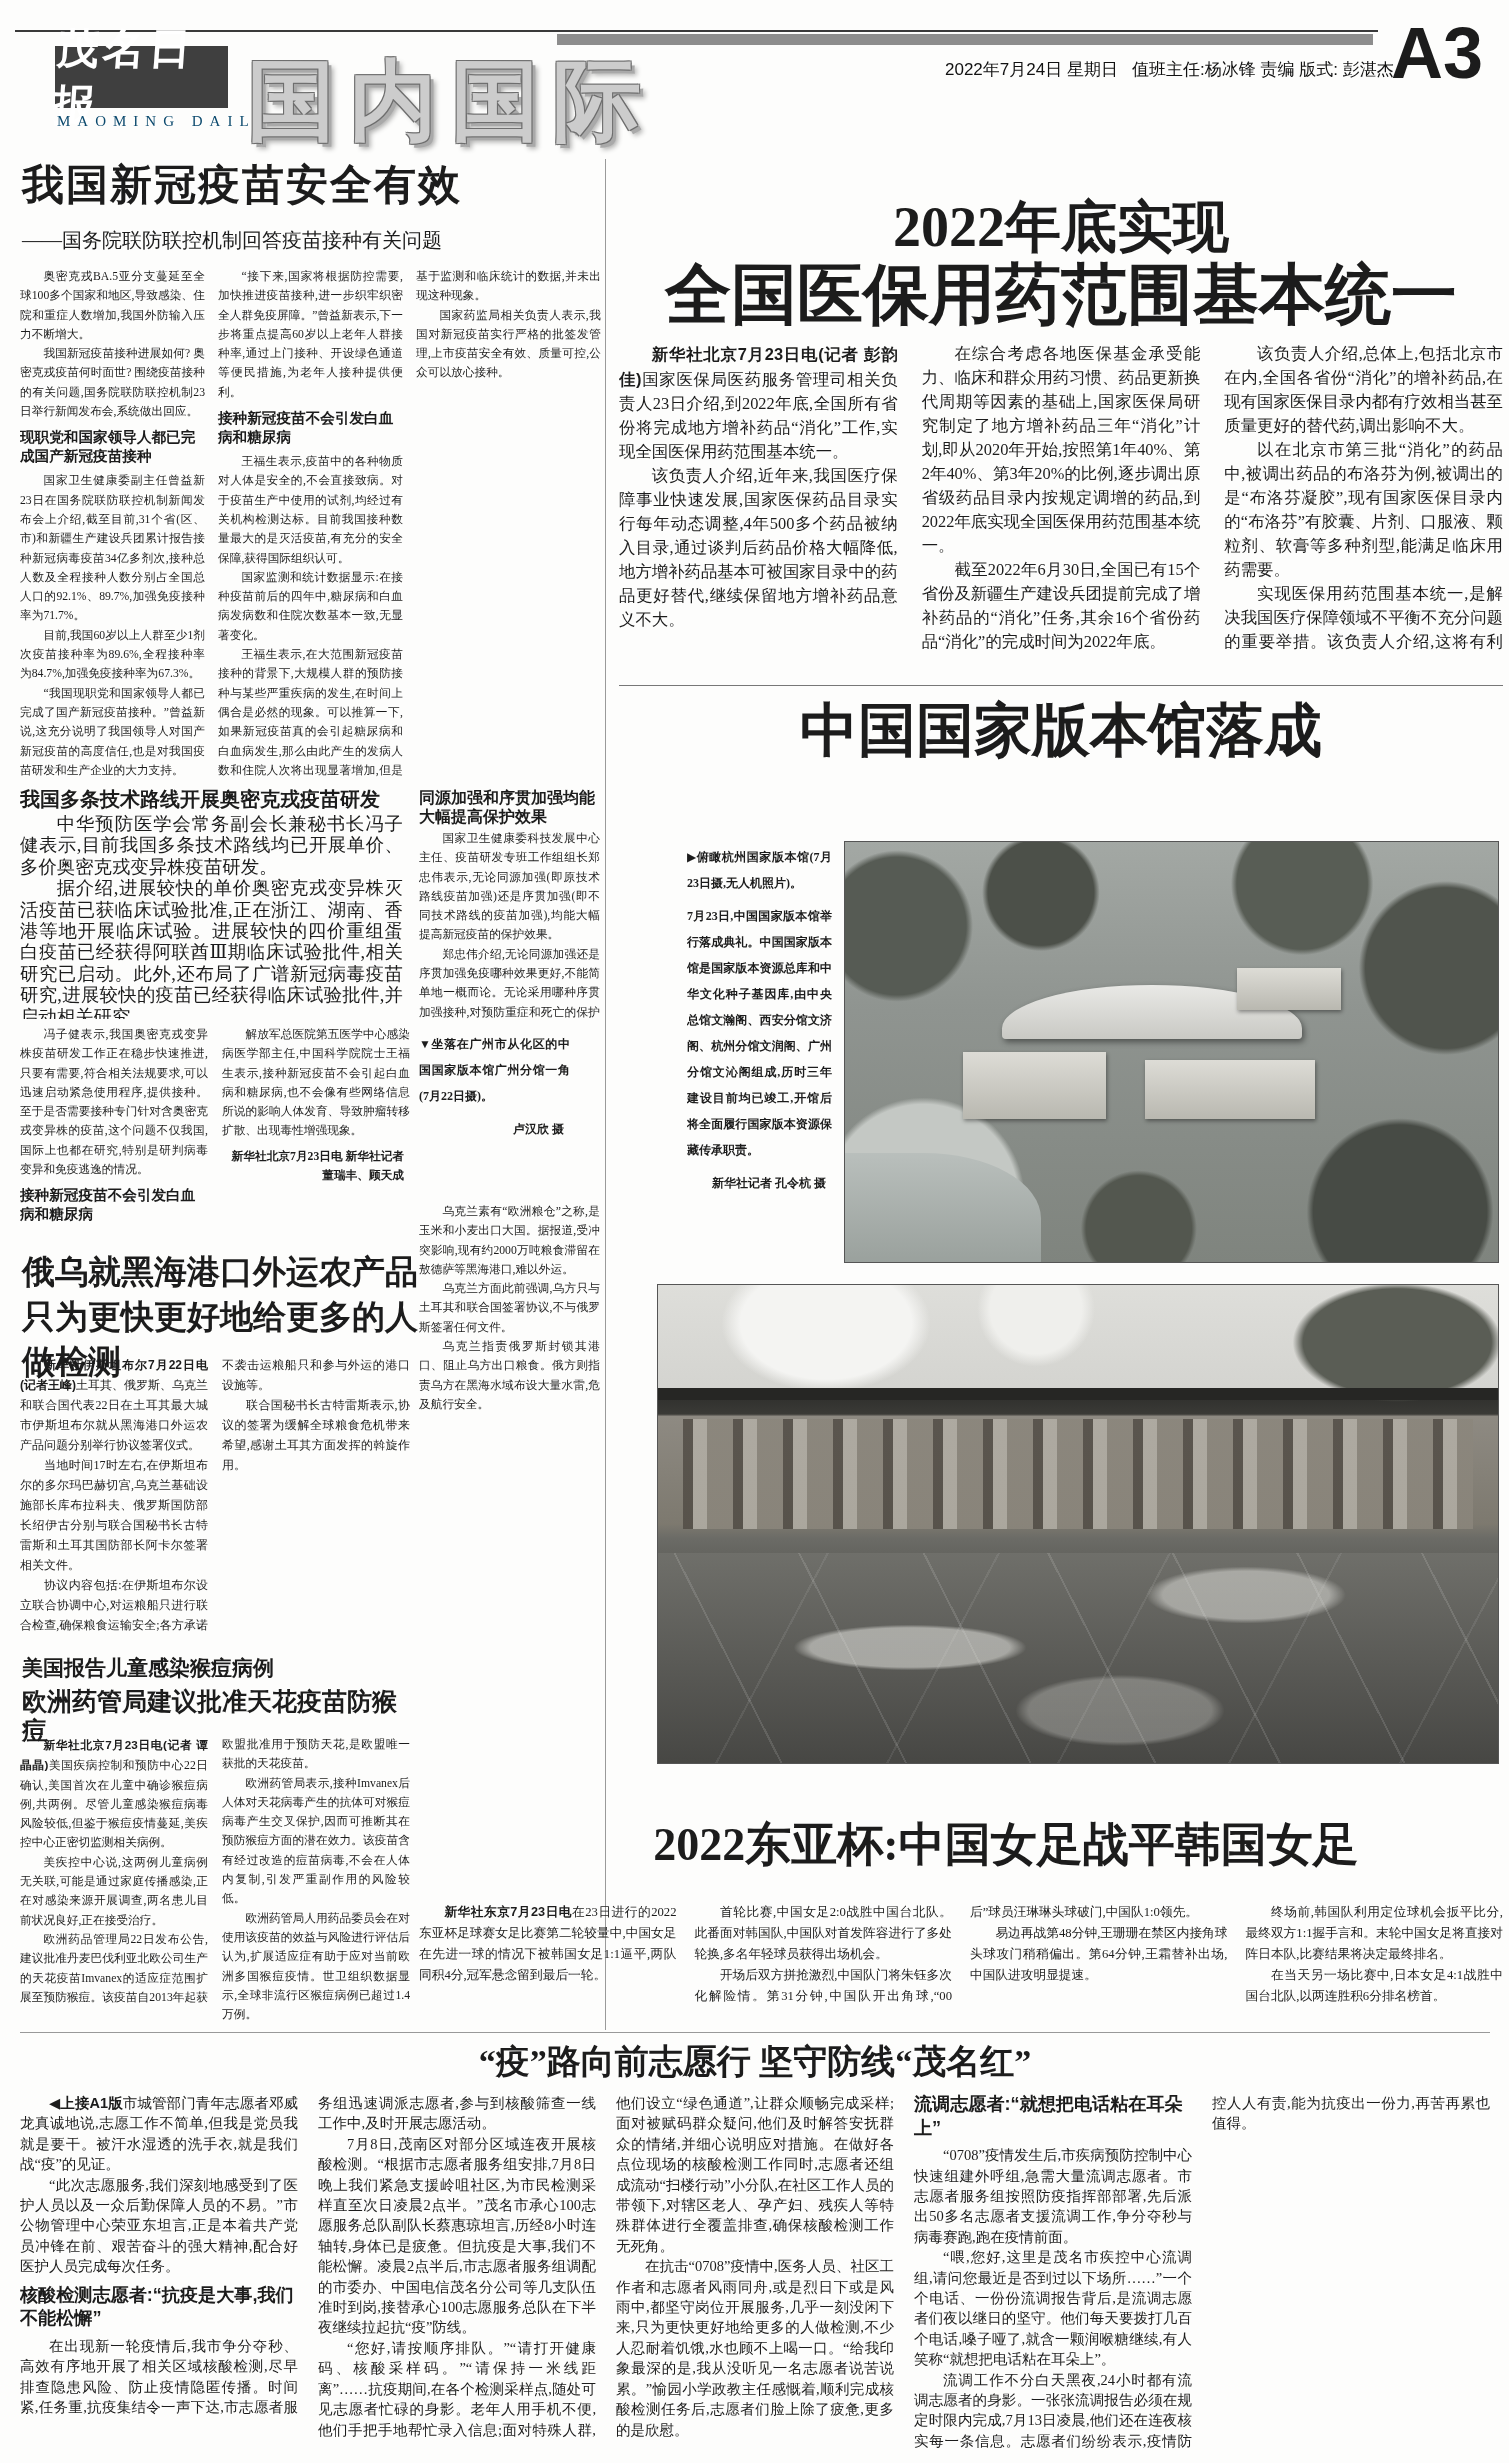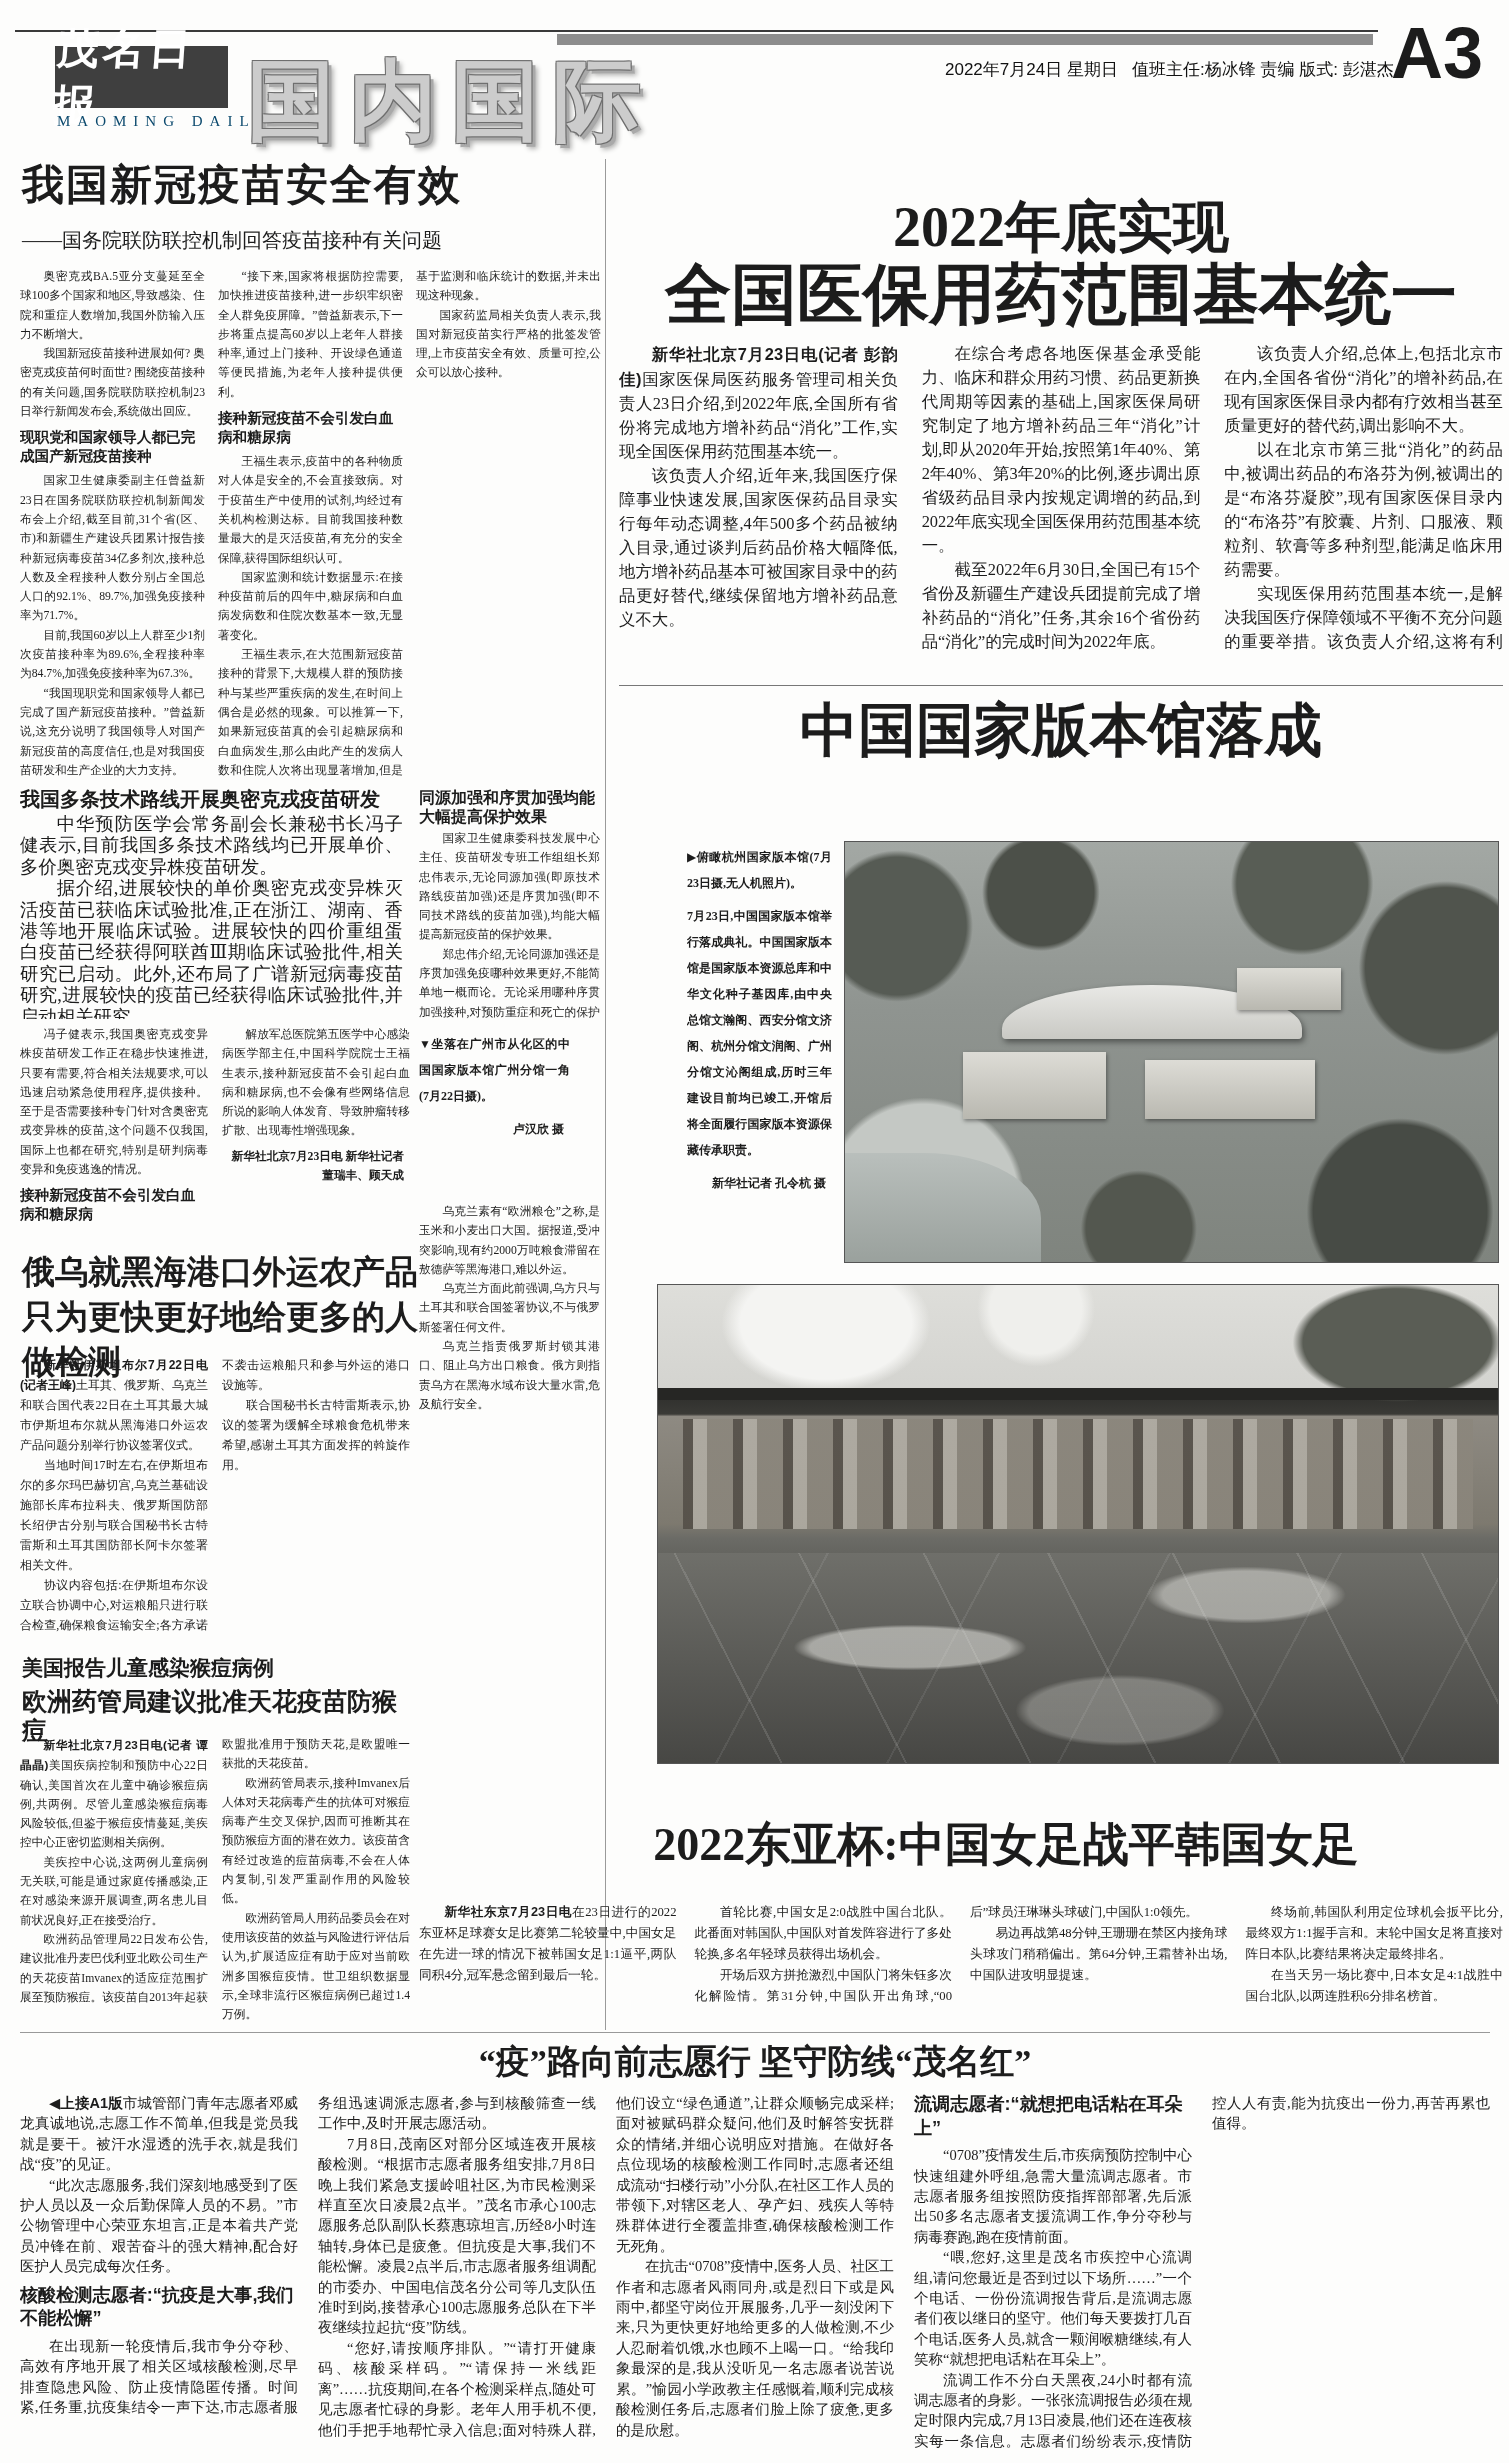--- a/index.html
+++ b/index.html
@@ -212,18 +212,18 @@
   <div class="abs cols band-body" style="left:20px;top:2093px;width:1470px;height:360px;column-count:5;column-gap:20px;">
       <p><b>◀上接A1版</b>市城管部门青年志愿者邓威龙真诚地说,志愿工作不简单,但我是党员我就是要干。被汗水湿透的洗手衣,就是我们战“疫”的见证。</p>
       <p>“此次志愿服务,我们深刻地感受到了医护人员以及一众后勤保障人员的不易。”市公物管理中心荣亚东坦言,正是本着共产党员冲锋在前、艰苦奋斗的强大精神,配合好医护人员完成每次任务。</p>
       <p class="sub">核酸检测志愿者:“抗疫是大事,我们不能松懈”</p>
       <p>在出现新一轮疫情后,我市争分夺秒、高效有序地开展了相关区域核酸检测,尽早排查隐患风险、防止疫情隐匿传播。时间紧,任务重,抗疫集结令一声下达,市志愿者服务组迅速调派志愿者,参与到核酸筛查一线工作中,及时开展志愿活动。</p>
       <p>7月8日,茂南区对部分区域连夜开展核酸检测。“根据市志愿者服务组安排,7月8日晚上我们紧急支援岭咀社区,为市民检测采样直至次日凌晨2点半。”茂名市承心100志愿服务总队副队长蔡惠琼坦言,历经8小时连轴转,身体已是疲惫。但抗疫是大事,我们不能松懈。凌晨2点半后,市志愿者服务组调配的市委办、中国电信茂名分公司等几支队伍准时到岗,接替承心100志愿服务总队在下半夜继续拉起抗“疫”防线。</p>
       <p>“您好,请按顺序排队。”“请打开健康码、核酸采样码。”“请保持一米线距离”……抗疫期间,在各个检测采样点,随处可见志愿者忙碌的身影。老年人用手机不便,他们手把手地帮忙录入信息;面对特殊人群,他们设立“绿色通道”,让群众顺畅完成采样;面对被赋码群众疑问,他们及时解答安抚群众的情绪,并细心说明应对措施。在做好各点位现场的核酸检测工作同时,志愿者还组成流动“扫楼行动”小分队,在社区工作人员的带领下,对辖区老人、孕产妇、残疾人等特殊群体进行全覆盖排查,确保核酸检测工作无死角。</p>
       <p>在抗击“0708”疫情中,医务人员、社区工作者和志愿者风雨同舟,或是烈日下或是风雨中,都坚守岗位开展服务,几乎一刻没闲下来,只为更快更好地给更多的人做检测,不少人忍耐着饥饿,水也顾不上喝一口。“给我印象最深的是,我从没听见一名志愿者说苦说累。”愉园小学政教主任感慨着,顺利完成核酸检测任务后,志愿者们脸上除了疲惫,更多的是欣慰。</p>
       <p class="sub">流调志愿者:“就想把电话粘在耳朵上”</p>
       <p>“0708”疫情发生后,市疾病预防控制中心快速组建外呼组,急需大量流调志愿者。市志愿者服务组按照防疫指挥部部署,先后派出50多名志愿者支援流调工作,争分夺秒与病毒赛跑,跑在疫情前面。</p>
-      <p>“喂,您好,这里是茂名市疾控中心流调组,请问您最近是否到过以下场所……”一个个电话、一份份流调报告背后,是流调志愿者们夜以继日的坚守。他们每天要拨打几百个电话,医务人员,就含一颗润喉糖继续,有人笑称“就想把电话粘在耳朵上”。</p>
+      <p>“喂,您好,这里是茂名市疾控中心流调组,请问您最近是否到过以下场所……”一个个电话、一份份流调报告背后,是流调志愿者们夜以继日的坚守。他们每天要拨打几百个电话,嗓子哑了,就含一颗润喉糖继续,有人笑称“就想把电话粘在耳朵上”。</p>
       <p>流调工作不分白天黑夜,24小时都有流调志愿者的身影。一张张流调报告必须在规定时限内完成,7月13日凌晨,他们还在连夜核实每一条信息。志愿者们纷纷表示,疫情防控人人有责,能为抗疫出一份力,再苦再累也值得。</p>
     </div>
 
 </div>
 
 
 </body></html>

